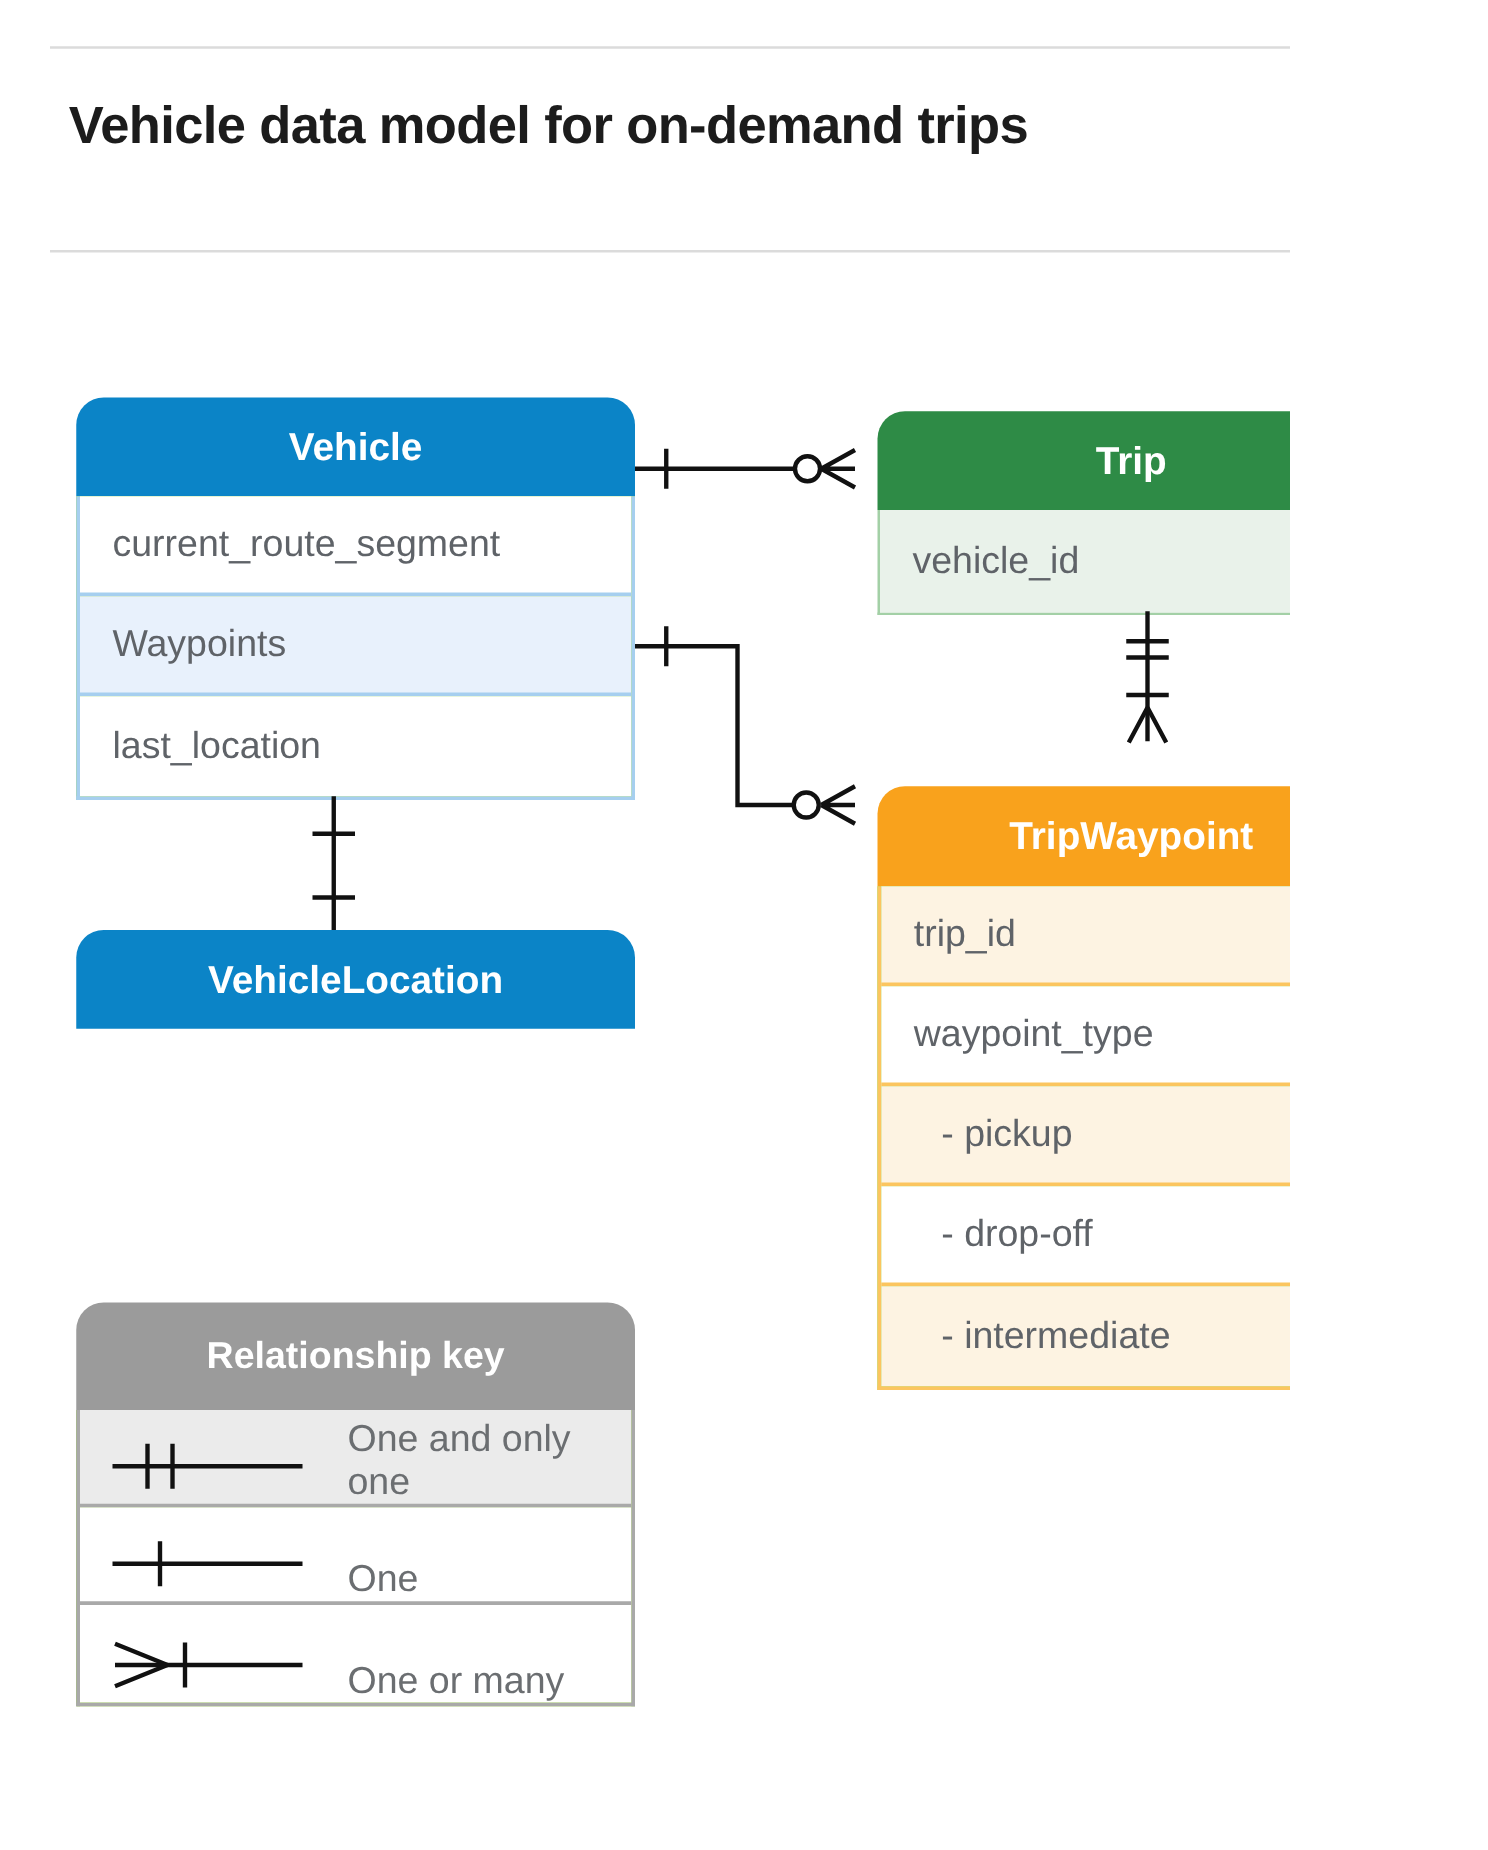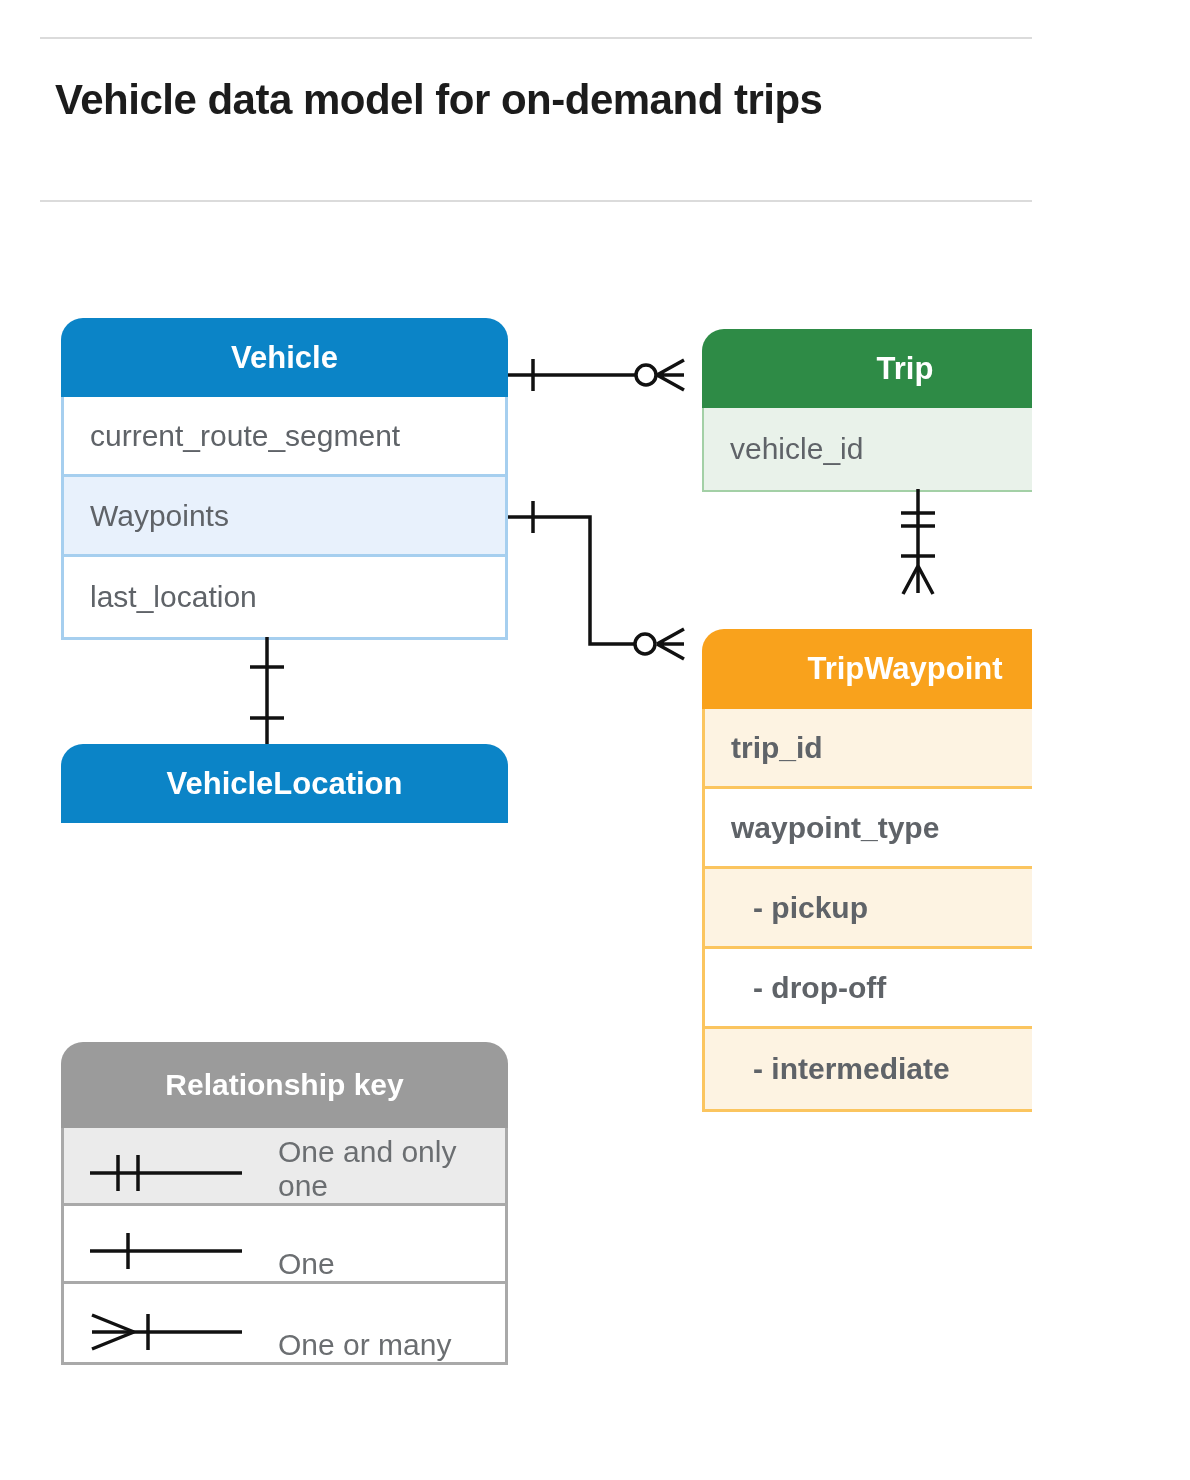--- a/index.html
+++ b/index.html
@@ -87,21 +87,21 @@
     display: flex;
     align-items: center;
     padding-left: 26px;
     font-size: 30px;
     color: var(--c-field-text, #5f6368);
     background: #ffffff;
   }
   .row-h80 { height: 80px; }
   .row-h82 { height: 82px; }
   .body-blue   .field-row { border-bottom: 3px solid var(--c-blue-border,   #a6cfef); }
-  .body-orange .field-row { border-bottom: 3px solid var(--c-orange-border, #fbc55f); font-weight: bold; }
+  .body-orange .field-row { border-bottom: 3px solid var(--c-orange-border, #fbc55f); }
   .body-green  .field-row, .body-gray .field-row { border-bottom: none; }
   .entity-body .field-row:last-child { border-bottom: none; }
 
   .shade-blue   { background: var(--c-blue-light,   #e8f1fc); }
   .shade-green  { background: var(--c-green-light,  #e9f2ea); }
   .shade-orange { background: var(--c-orange-light, #fdf3e2); }
   .indent { padding-left: 48px; }
 
   .key-row {
     display: flex;

